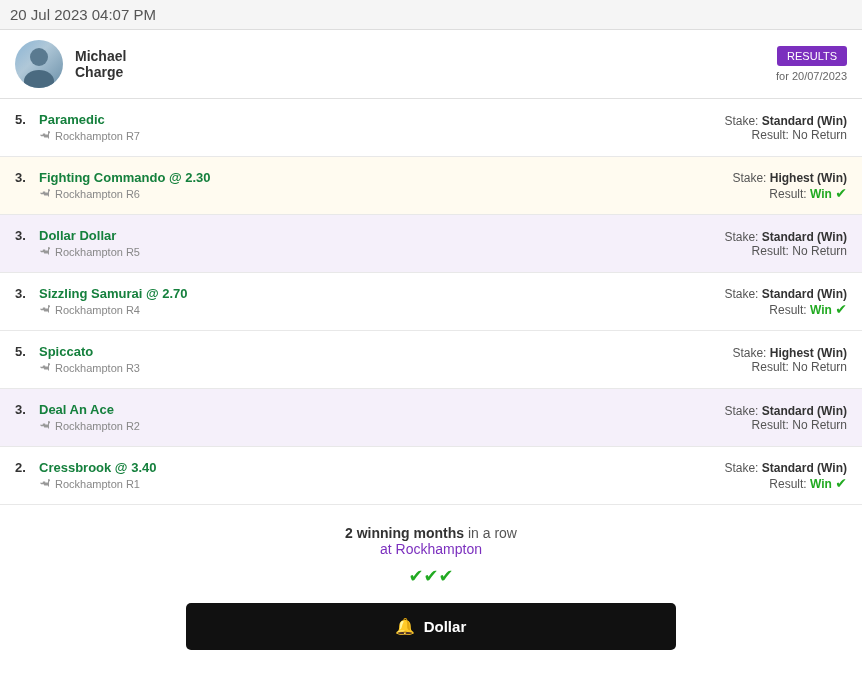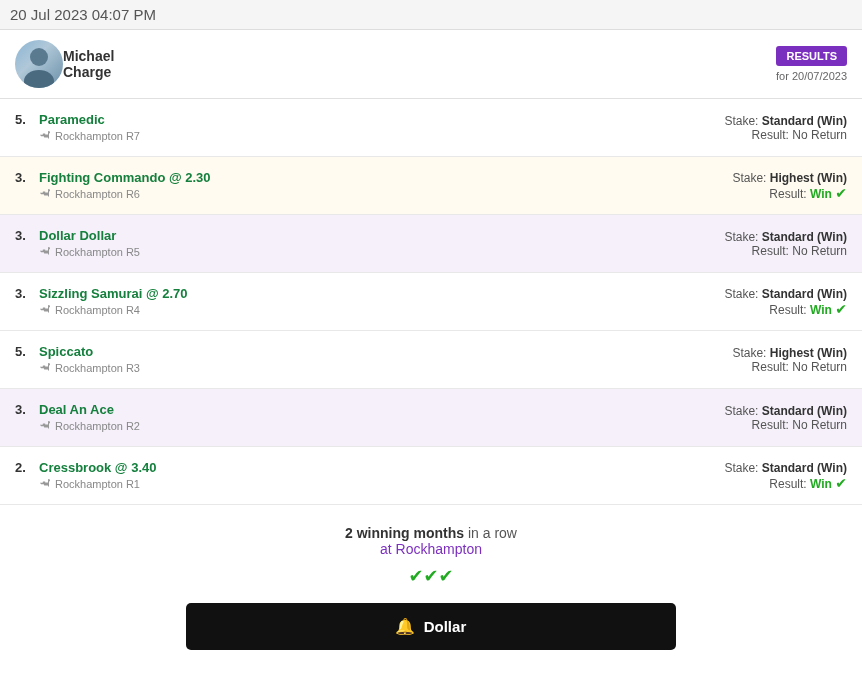--- a/index.html
+++ b/index.html
@@ -20,20 +20,21 @@
     .header {
       display: flex;
       align-items: center;
       justify-content: space-between;
       padding: 10px 15px;
       border-bottom: 1px solid #e0e0e0;
     }
     .header-left {
       display: flex;
       align-items: center;
+      gap: 12px;
     }
     .avatar-placeholder {
       width: 48px;
       height: 48px;
       border-radius: 50%;
       background: linear-gradient(135deg, #8ab4d4 0%, #b0c8d8 40%, #6a8fa8 100%);
       display: flex;
       align-items: center;
       justify-content: center;
       position: relative;
@@ -66,21 +67,21 @@
       font-weight: bold;
       color: #333;
     }
     .header-right {
       text-align: right;
     }
     .results-badge {
       background: #7b2fbe;
       color: #fff;
       font-size: 11px;
-      font-weight: bold;
+      font-weight: normal;
       padding: 4px 10px;
       border-radius: 3px;
       display: inline-block;
       margin-bottom: 4px;
     }
     .results-date {
       font-size: 11px;
       color: #666;
     }
     .pick-row {

